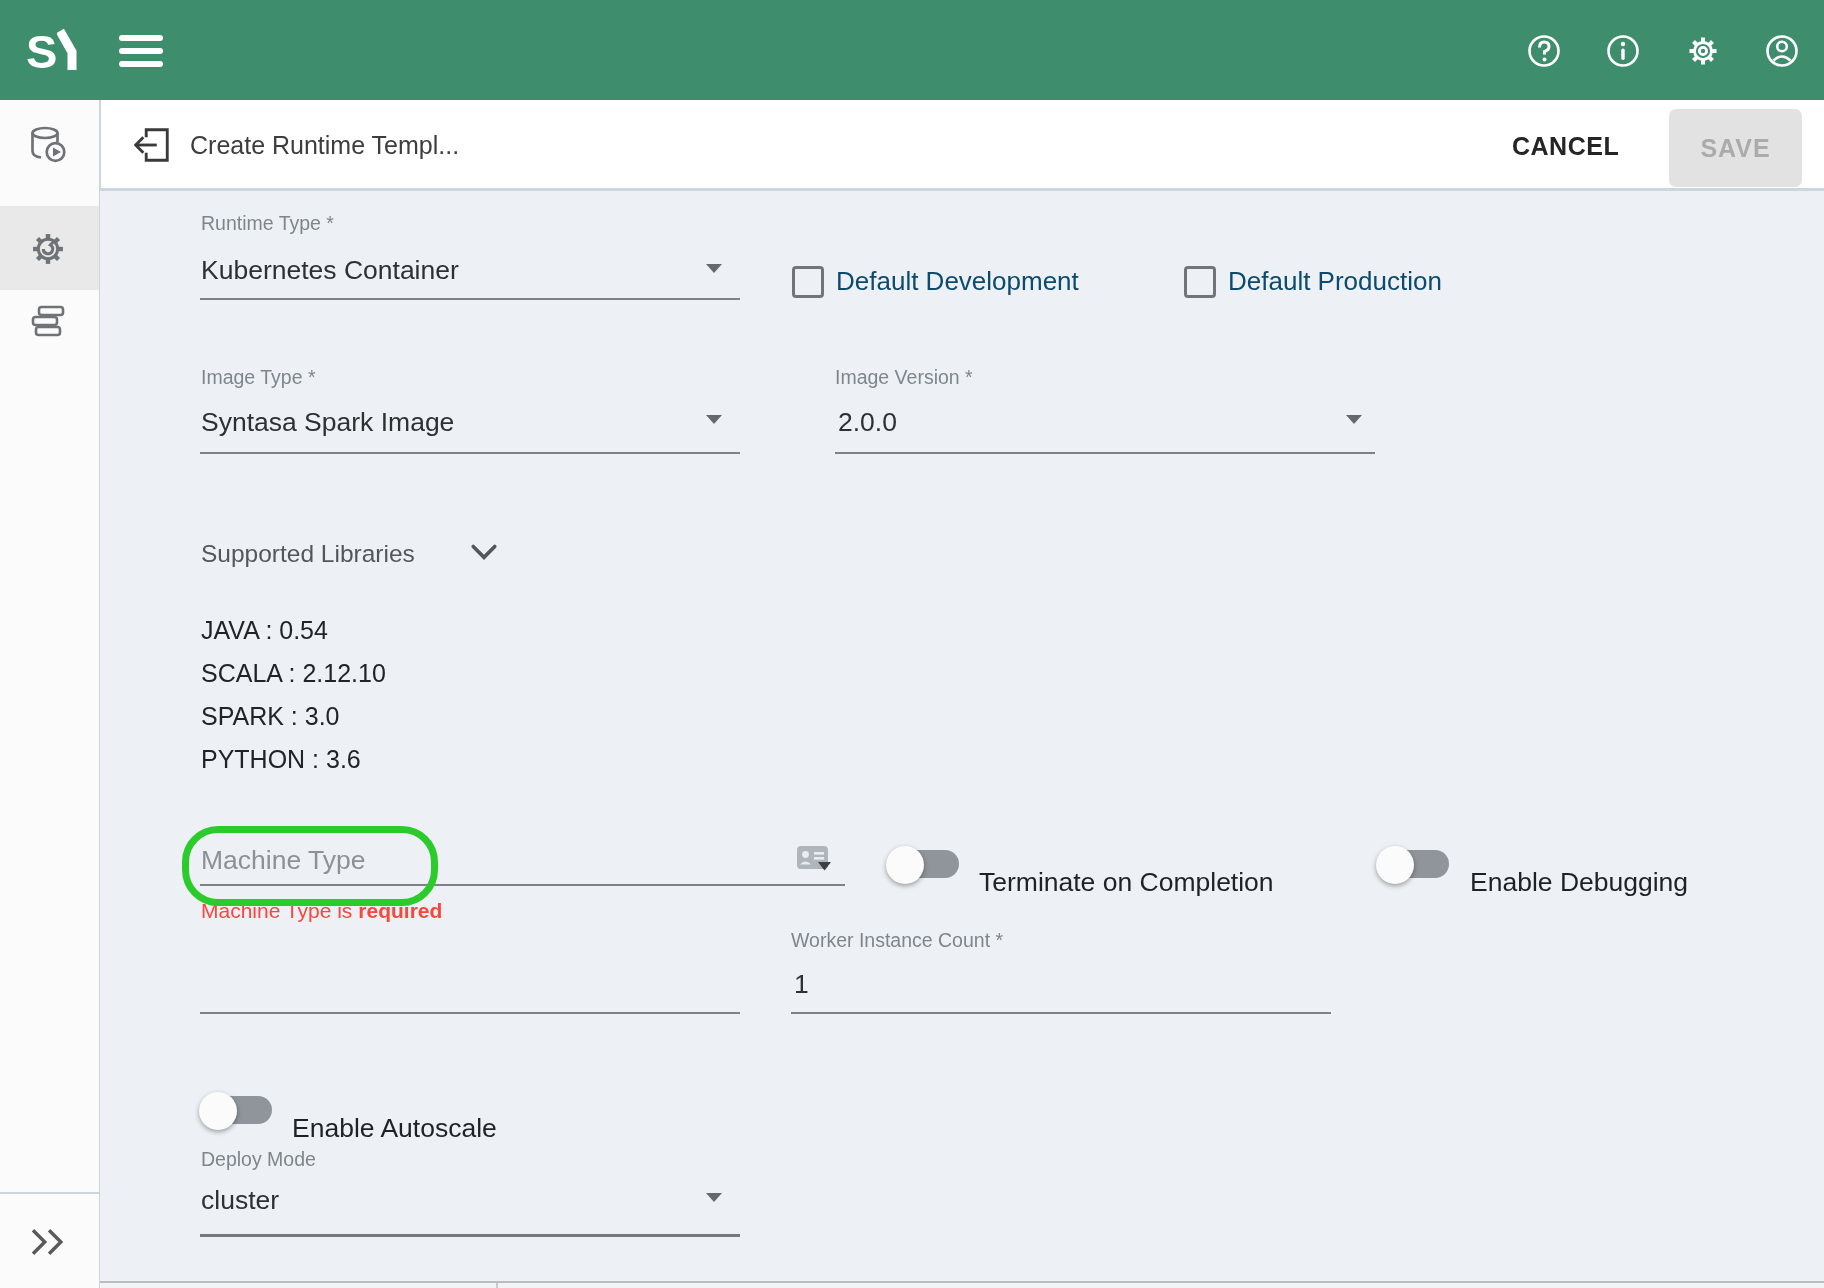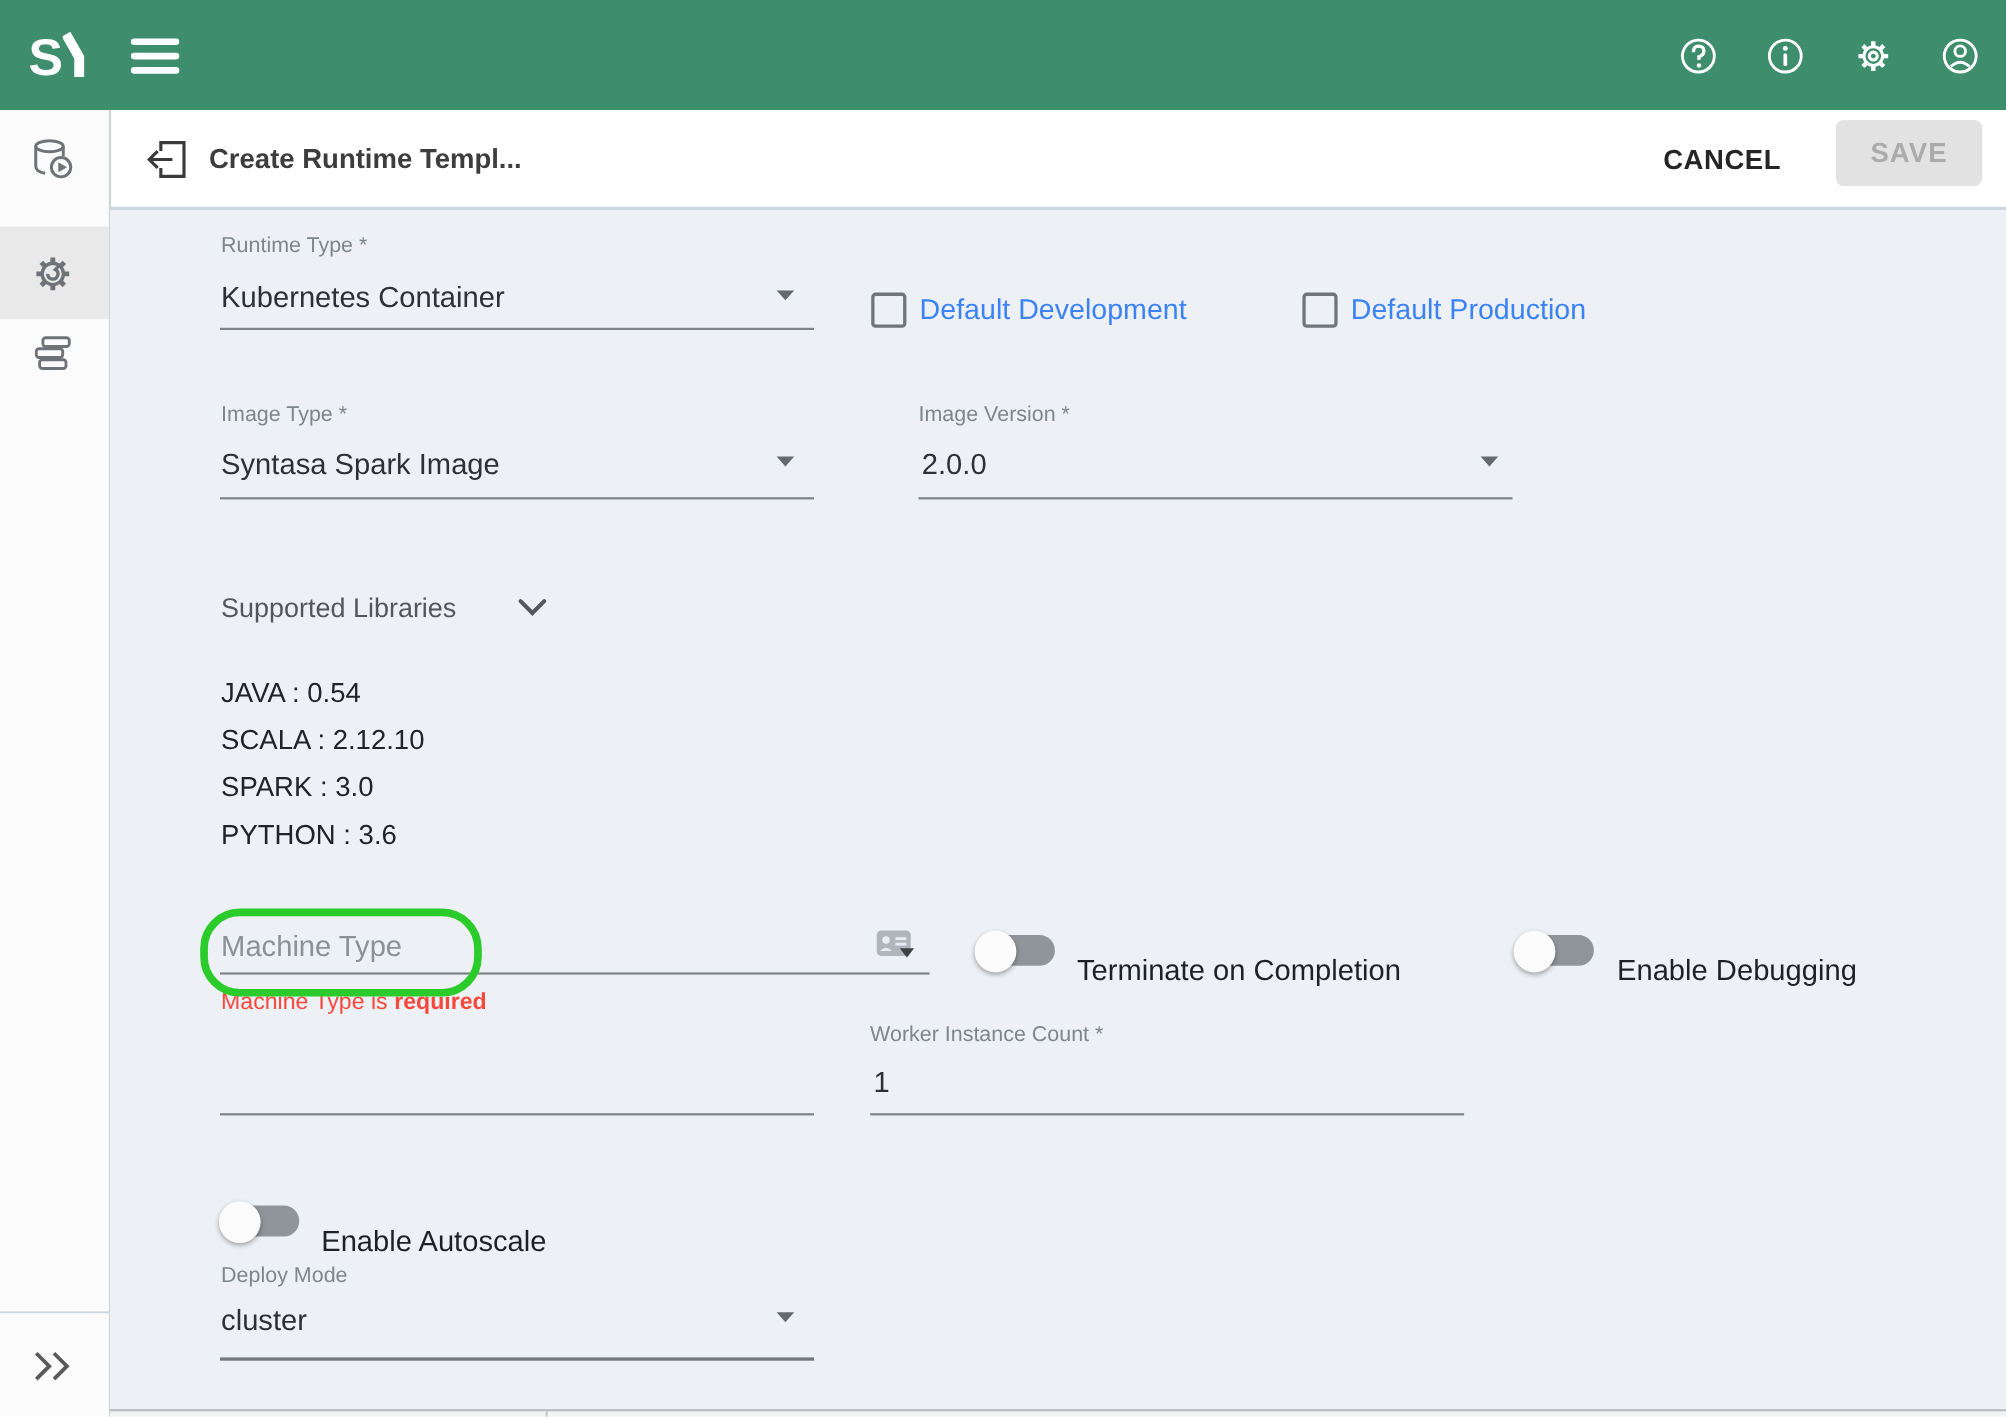--- a/index.html
+++ b/index.html
@@ -7,38 +7,38 @@
         font-family:"Liberation Sans",sans-serif;background:#fff;}
   .abs{position:absolute;}
   
   #appbar{left:0;top:0;width:1824px;height:100px;background:#3E8E6D;}
   .logo-s{font-size:47px;font-weight:700;color:#fff;letter-spacing:-1px;}
   .hbar{width:44px;height:5.5px;border-radius:3px;background:#fff;margin-bottom:7.5px;}
   .appicon{width:36px;height:36px;cursor:pointer;}
   
   #pageheader{left:100px;top:100px;width:1724px;height:88px;background:#fff;}
   #hdr-divider{left:0;top:188px;width:1824px;height:3px;background:#CBD7DD;}
-  .page-title{font-size:25px;font-weight:700;color:#3D3D3D;}
+  .page-title{font-size:25px;font-weight:400;color:#3D3D3D;}
   .cancel-btn{font-size:25px;font-weight:700;color:#252525;letter-spacing:.5px;cursor:pointer;}
-  .save-btn{width:133px;height:60px;border-radius:7px;background:#E2E2E2;color:#ABABAB;
+  .save-btn{width:133px;height:78px;border-radius:7px;background:#E2E2E2;color:#ABABAB;
             font-size:25px;font-weight:700;letter-spacing:1px;display:flex;
             align-items:center;justify-content:center;cursor:default;}
   
   #sidebar{left:0;top:100px;width:99px;height:1188px;background:#FBFBFB;border-right:2px solid #CBD5DA;}
   .side-selected{left:0;top:106px;width:99px;height:84px;background:#E9E9E9;}
   .side-bottom{left:0;top:1092px;width:99px;height:96px;border-top:2px solid #CBD5DA;border-radius:0 0 14px 0;}
   
   #content{left:100px;top:191px;width:1724px;height:1090px;background:#EDF1F5;}
   .lbl{font-size:19.5px;color:#7E868C;white-space:nowrap;}
   .val{font-size:26.5px;color:#2D3134;white-space:nowrap;}
   .underline{height:2px;background:#7E8387;}
   .ddarrow{width:0;height:0;border-left:8px solid transparent;border-right:8px solid transparent;
            border-top:9px solid #64696E;}
   .cb{width:26px;height:26px;border:3px solid #6F7579;border-radius:4px;background:transparent;cursor:pointer;}
-  .cb-label{font-size:26px;color:#3b82f6;white-space:nowrap;}
+  .cb-label{font-size:26px;color:#0c4a6e;white-space:nowrap;}
   .lib-line{font-size:25px;color:#202428;white-space:nowrap;}
   .toggle-track{width:66px;height:28px;border-radius:14px;background:#8F959A;}
   .toggle-thumb{width:38px;height:38px;border-radius:50%;background:#FBFBFB;
                 box-shadow:0 2px 5px rgba(0,0,0,.35);}
   .toggle-label{font-size:26.5px;color:#1E2226;white-space:nowrap;margin-top:16px;}
   input.fld{background:transparent;border:none;outline:none;padding:0;
             font-family:"Liberation Sans",sans-serif;font-size:26.5px;color:#2D3134;}
   input.fld::placeholder{color:#8B9196;opacity:1;}
   .err{font-size:21px;color:#F8473B;white-space:nowrap;}
   .err b{margin-left:6px;}

